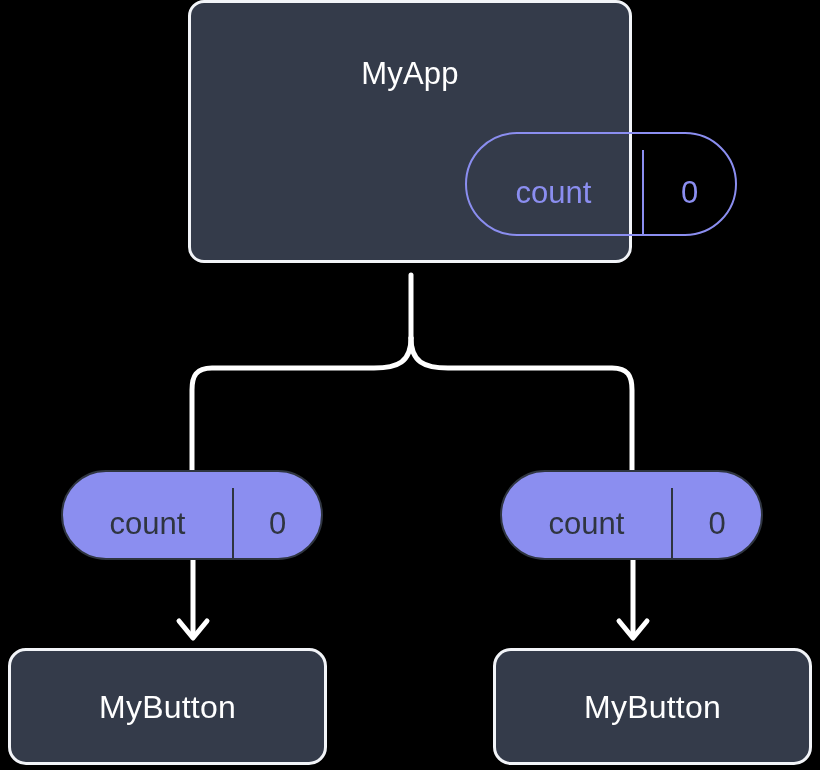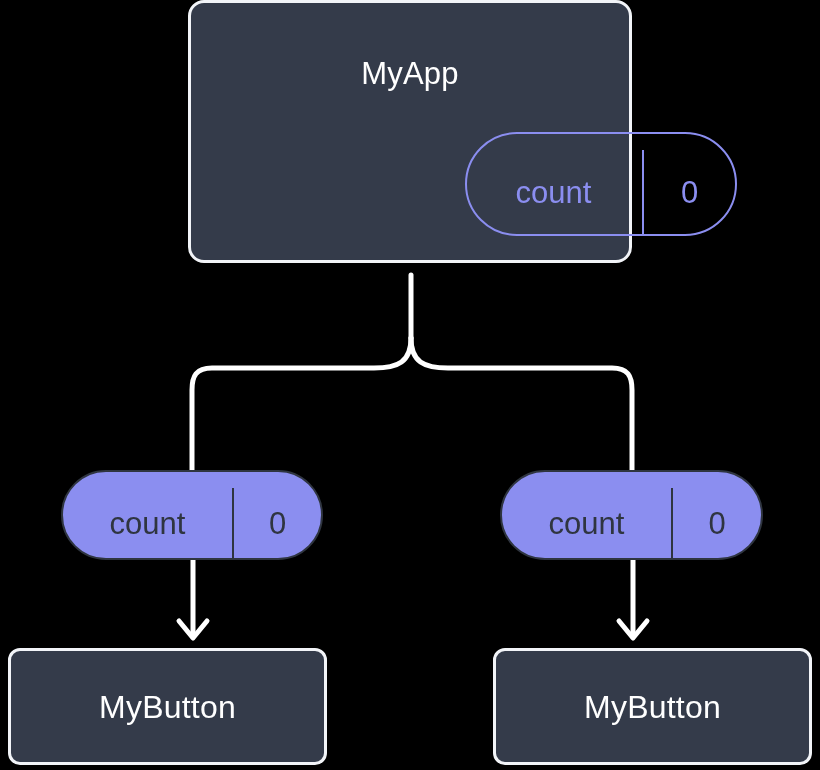--- a/index.html
+++ b/index.html
@@ -23,21 +23,21 @@
     height: 770px;
     pointer-events: none;
   }
 
   
   .node-box {
     position: absolute;
     box-sizing: border-box;
     background: #343b4a;
     border: 3px solid #f2f4f8;
-    border-radius: 12px;
+    border-radius: 18px;
     display: flex;
     flex-direction: column;
     align-items: center;
   }
   .node-title {
     color: #ffffff;
     font-size: 31px;
     line-height: 1;
     letter-spacing: 0.2px;
     white-space: nowrap;

